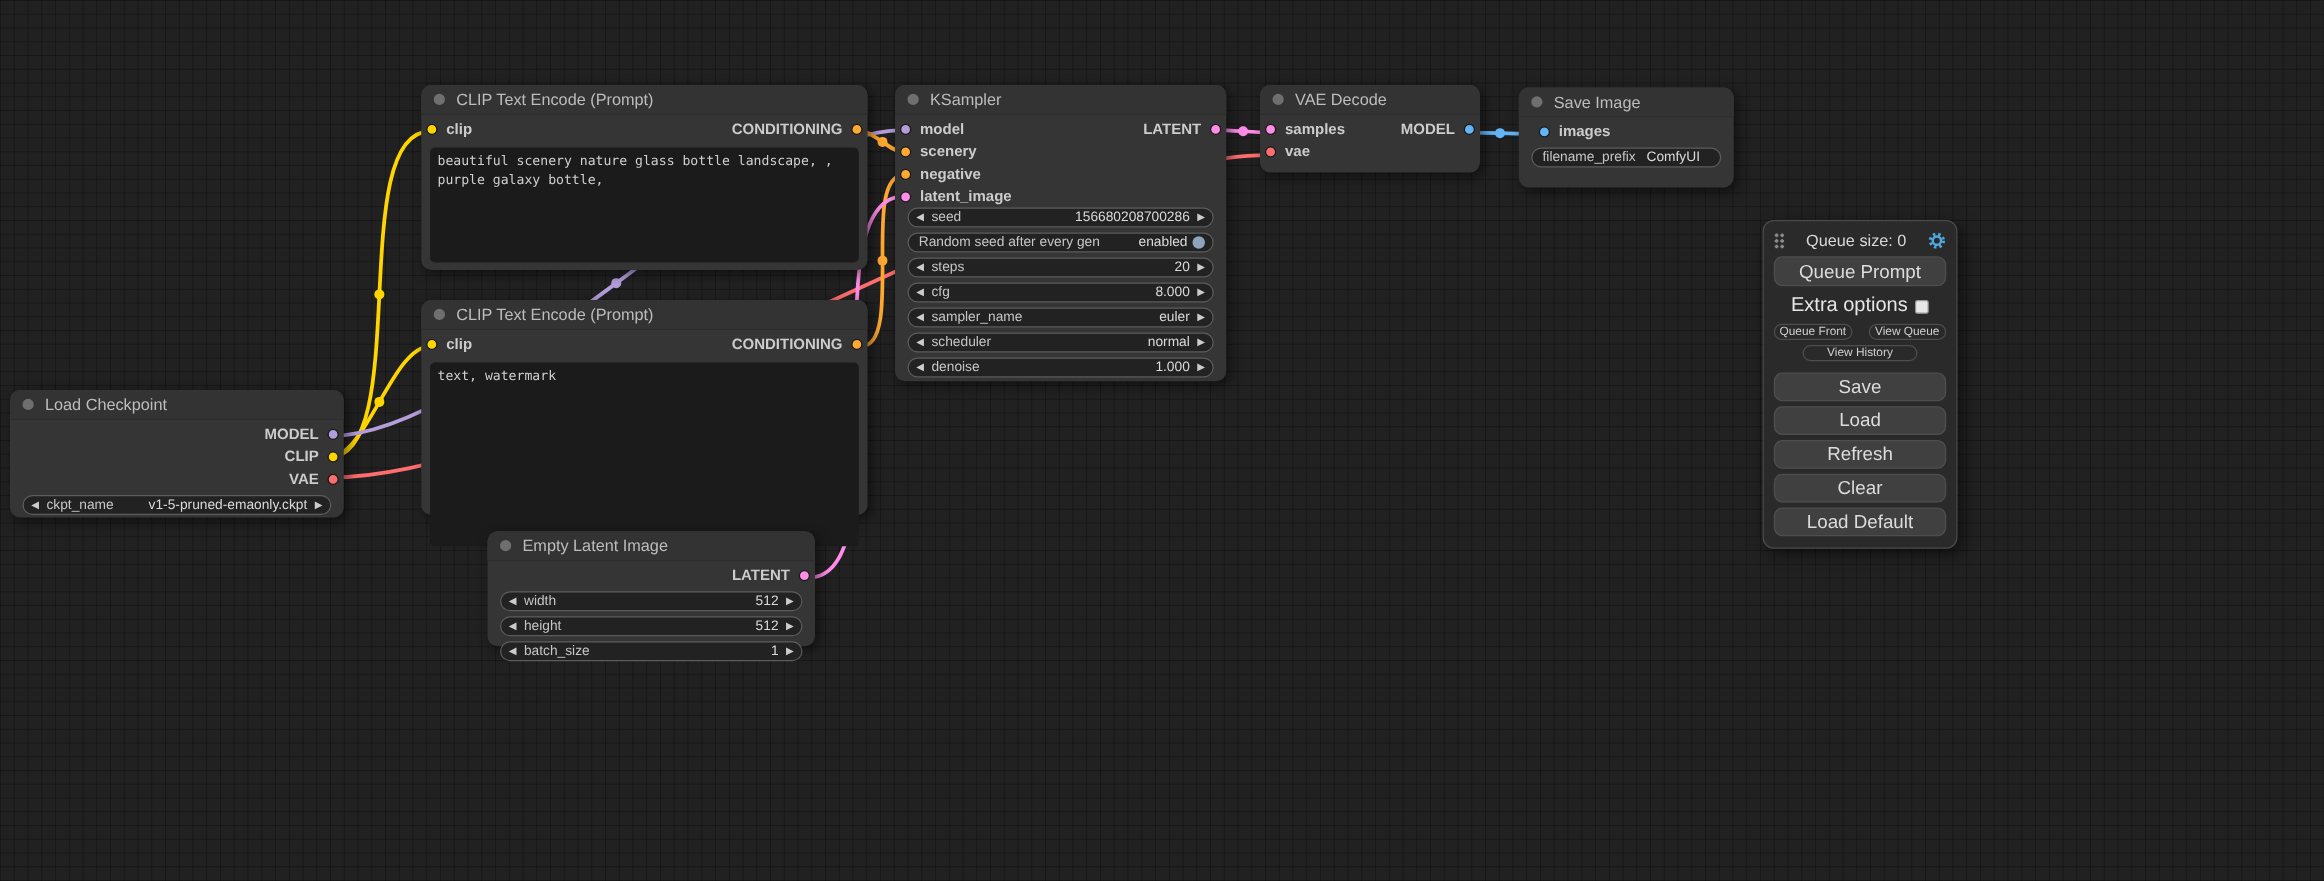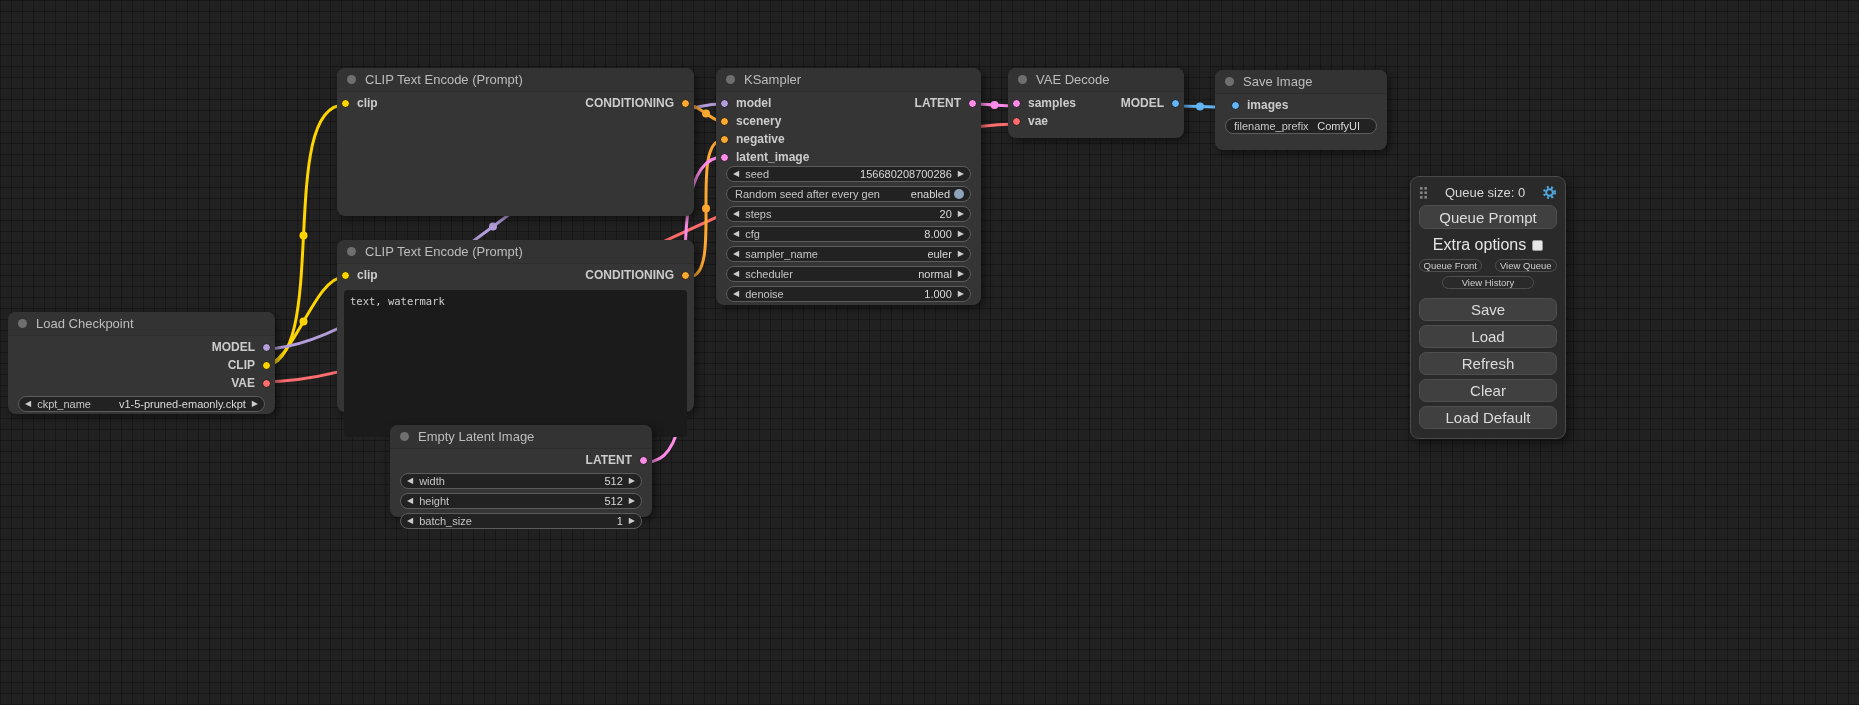--- a/index.html
+++ b/index.html
@@ -120,20 +120,21 @@
   <div class="slot-row" style="padding:2px 4px 0;justify-content:space-between;">
     <span style="display:flex;align-items:center;">
       <span class="dot c-clip"></span>
       <span class="lbl" style="margin-left:7px;">clip</span>
     </span>
     <span style="display:flex;align-items:center;">
       <span class="lbl" style="margin-right:7px;">CONDITIONING</span>
       <span class="dot c-cond"></span>
     </span>
   </div>
+  <div class="ta" style="top:50px;height:92px;">beautiful scenery nature glass bottle landscape, , purple galaxy bottle,</div>
 </div>
 
 <div class="node" style="left:337px;top:240px;width:357px;height:172px;">
   <div class="ntitle">
     <span class="ndot"></span>
     <span>CLIP Text Encode (Prompt)</span>
   </div>
   <div class="slot-row" style="padding:2px 4px 0;justify-content:space-between;">
     <span style="display:flex;align-items:center;">
       <span class="dot c-clip"></span>

